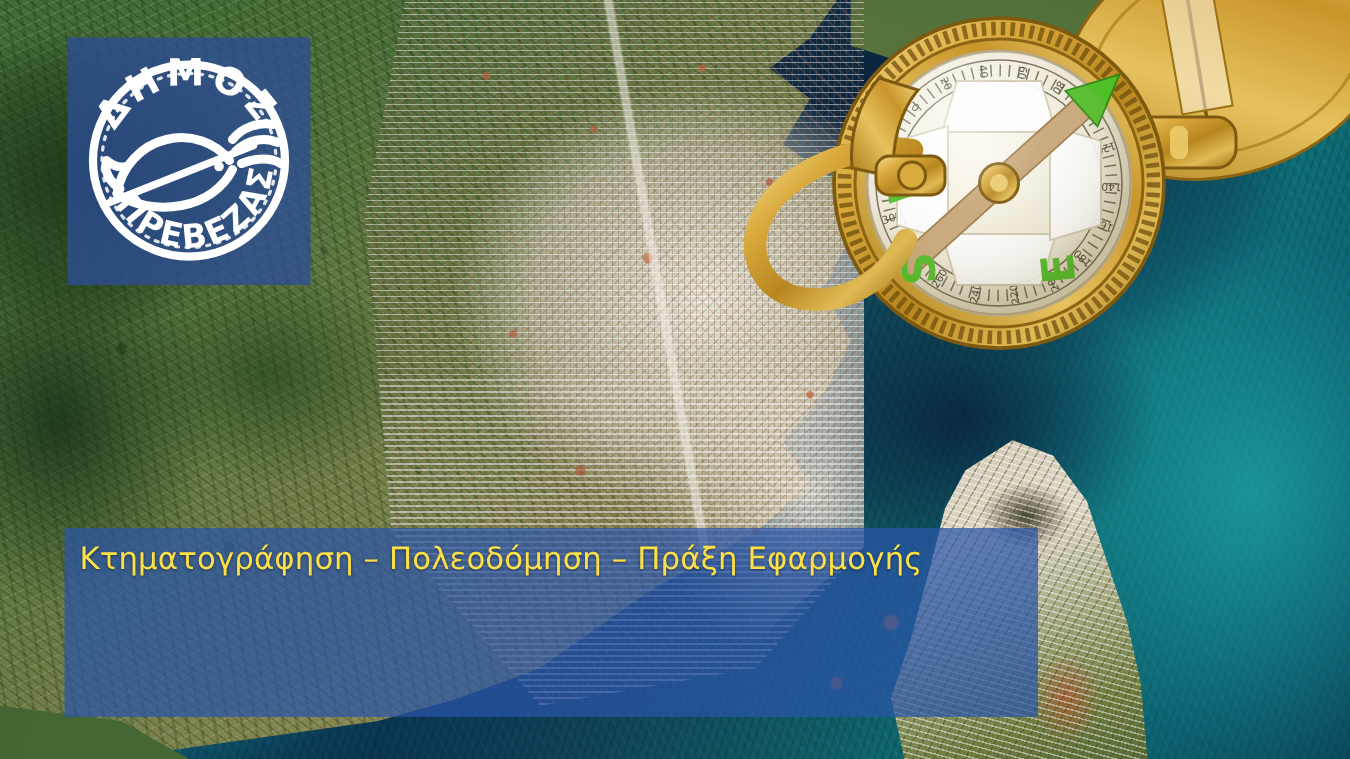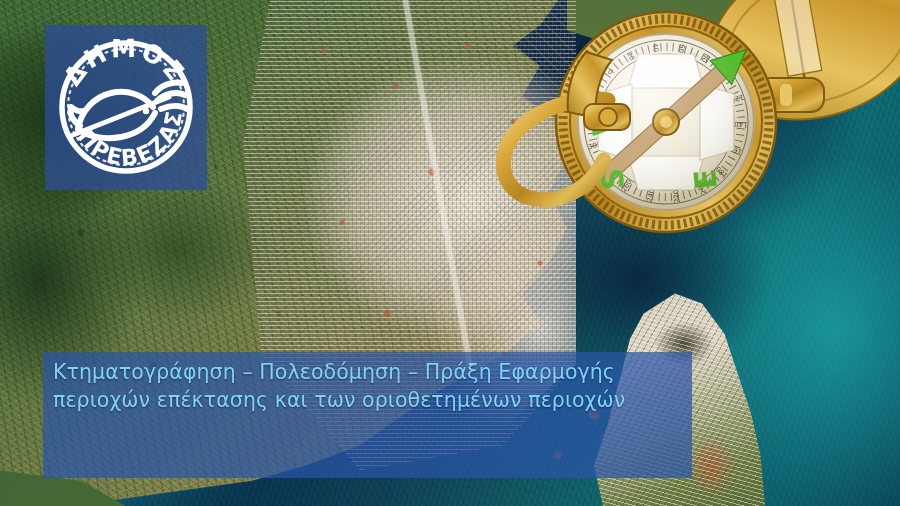--- a/index.html
+++ b/index.html
@@ -162,21 +162,21 @@
   #compass svg{width:100%;height:100%;display:block;}
 
   
   #caption-banner{
     position:absolute;left:43px;top:352px;width:649px;height:126px;
     background:rgba(42,84,168,.72);
     padding:6px 0 0 10px;
     box-sizing:border-box;
   }
   #caption-banner .cap-line{
-    color:#7dd3fc;
+    color:#fde047;
     font-family:"DejaVu Sans","Liberation Sans",sans-serif;
     font-size:20.5px;
     line-height:28px;
     letter-spacing:.1px;
     white-space:nowrap;
     text-shadow:0 1px 2px rgba(0,0,0,.45);
   }
 </style>
 </head>
 <body>
@@ -347,16 +347,15 @@
       <g>
         <path d="M98,60 C84,76 78,100 80,120 L108,126 C106,104 112,82 124,68 Z" fill="url(#brass2)" stroke="#7d5a10" stroke-width="2"></path>
         <rect x="96" y="112" width="46" height="26" rx="9" fill="url(#brass)" stroke="#7d5a10" stroke-width="2"></rect>
         <circle cx="120" cy="125" r="9" fill="#d8ab3c" stroke="#7d5a10" stroke-width="2"></circle>
       </g>
     </svg>
   </div>
 
   <div id="caption-banner">
     <div class="cap-line">Κτηματογράφηση – Πολεοδόμηση – Πράξη Εφαρμογής</div>
-    <div class="cap-line">περιοχών επέκτασης και των οριοθετημένων περιοχών</div>
   </div>
 
 </div>
 
 </body></html>

